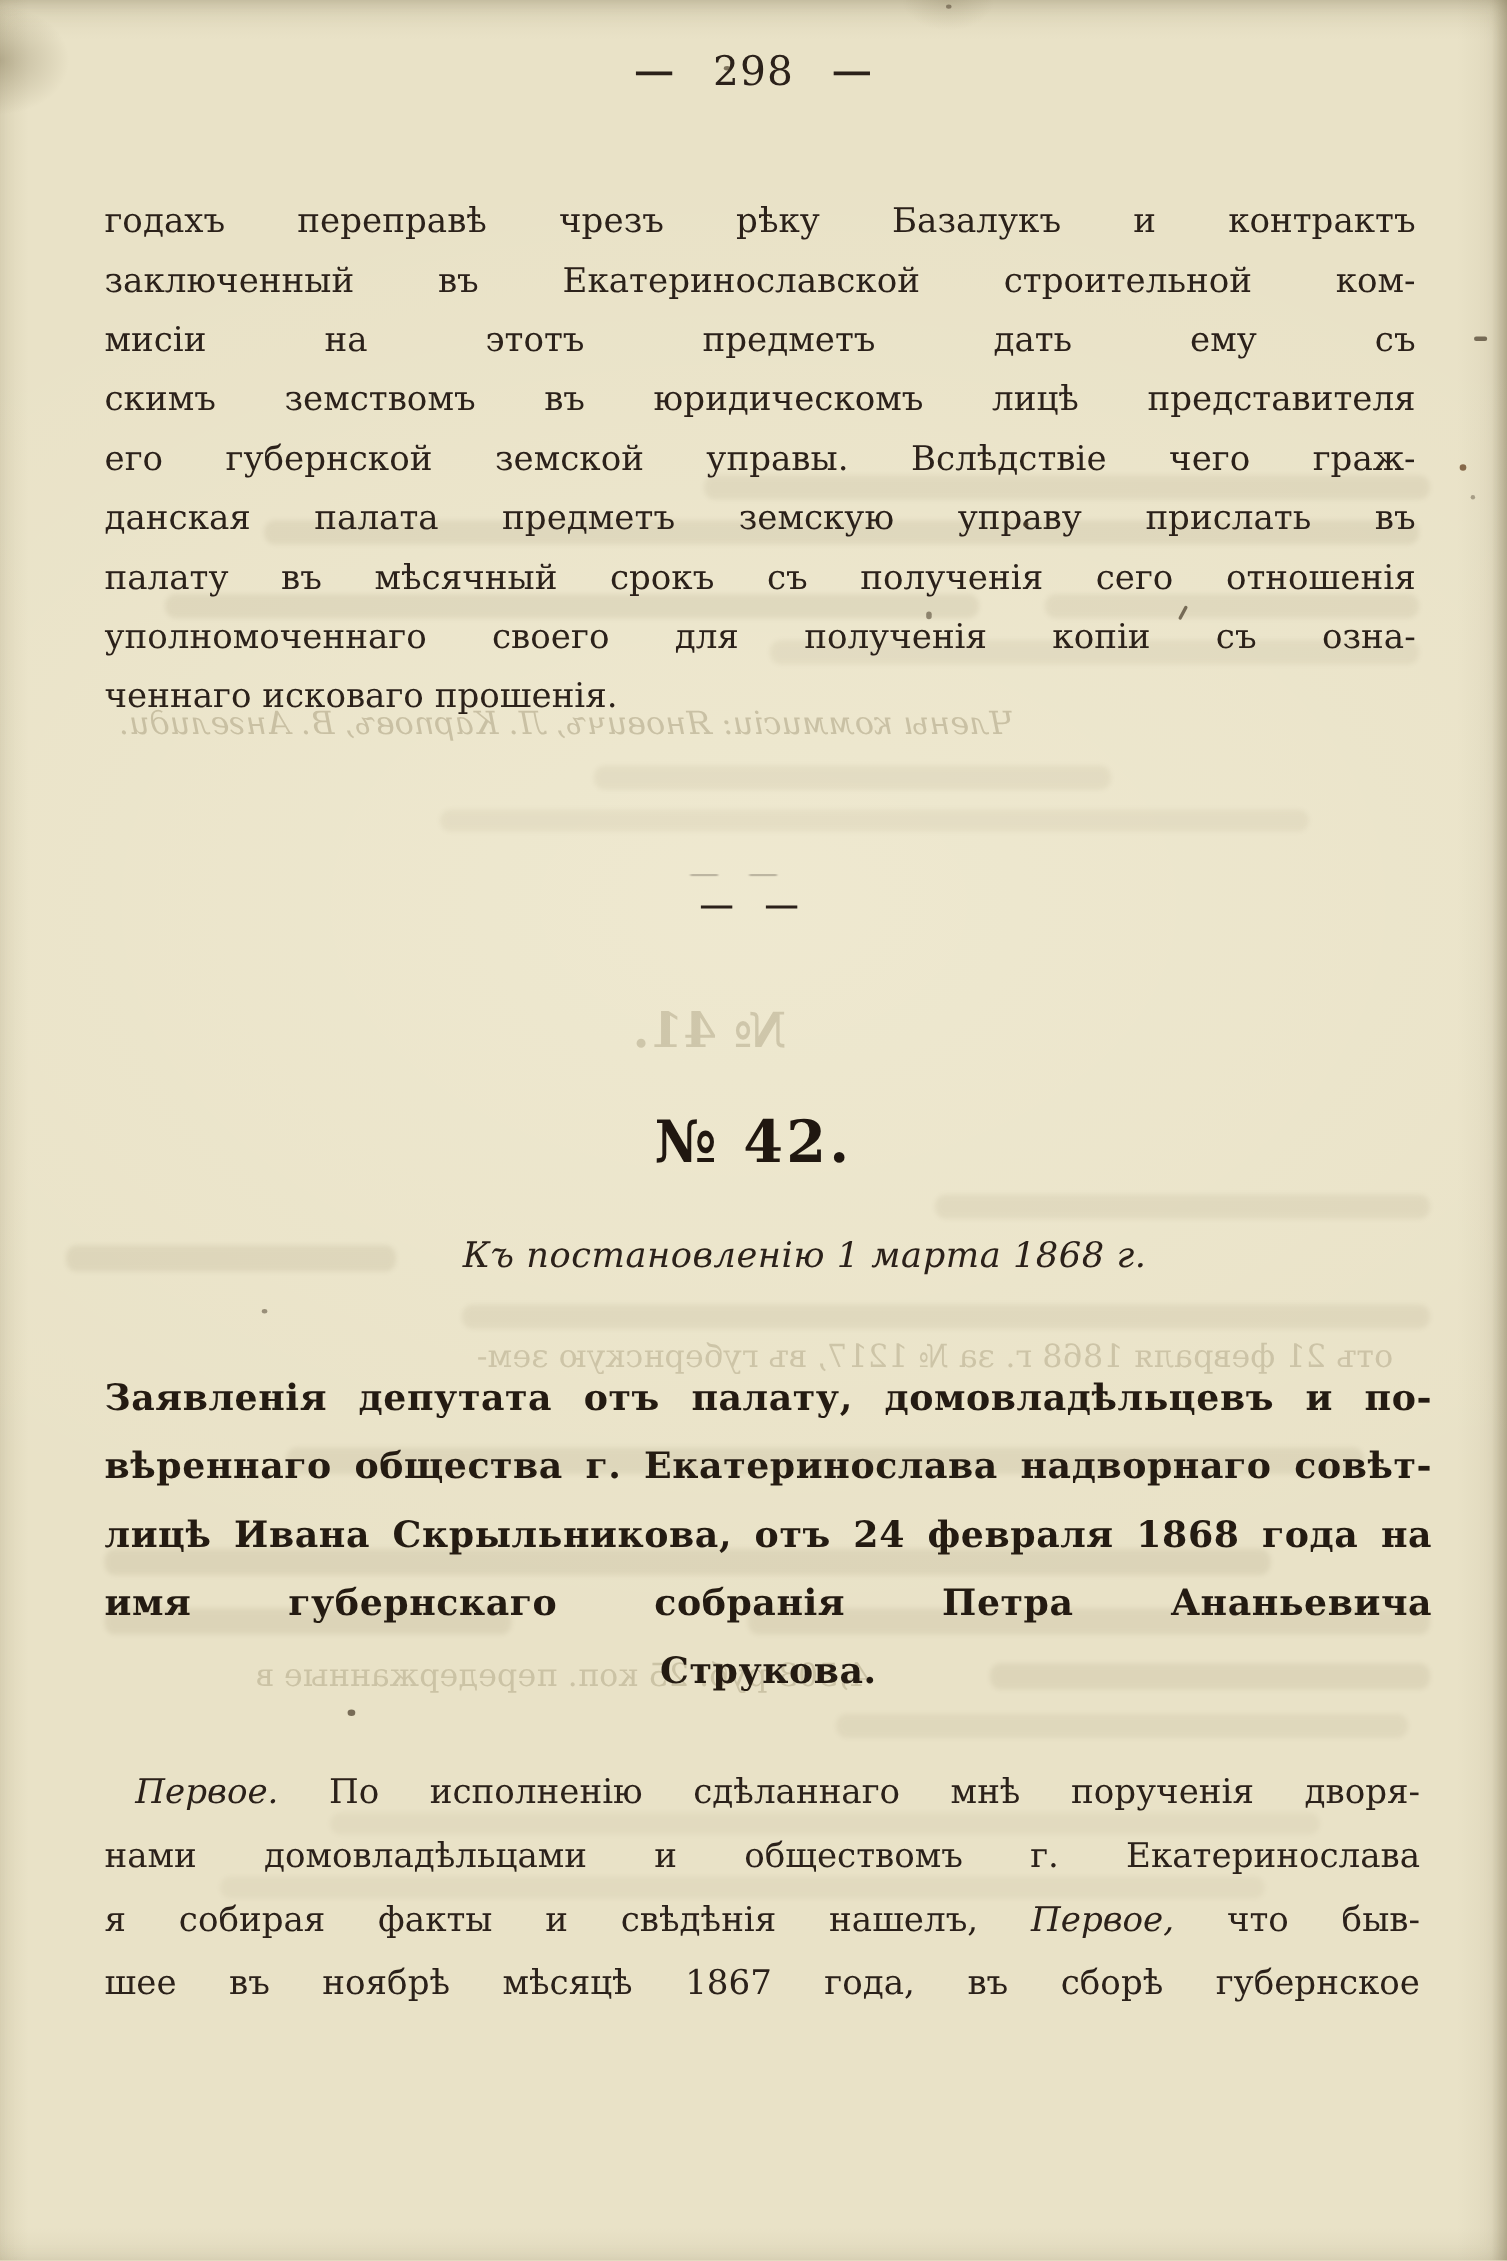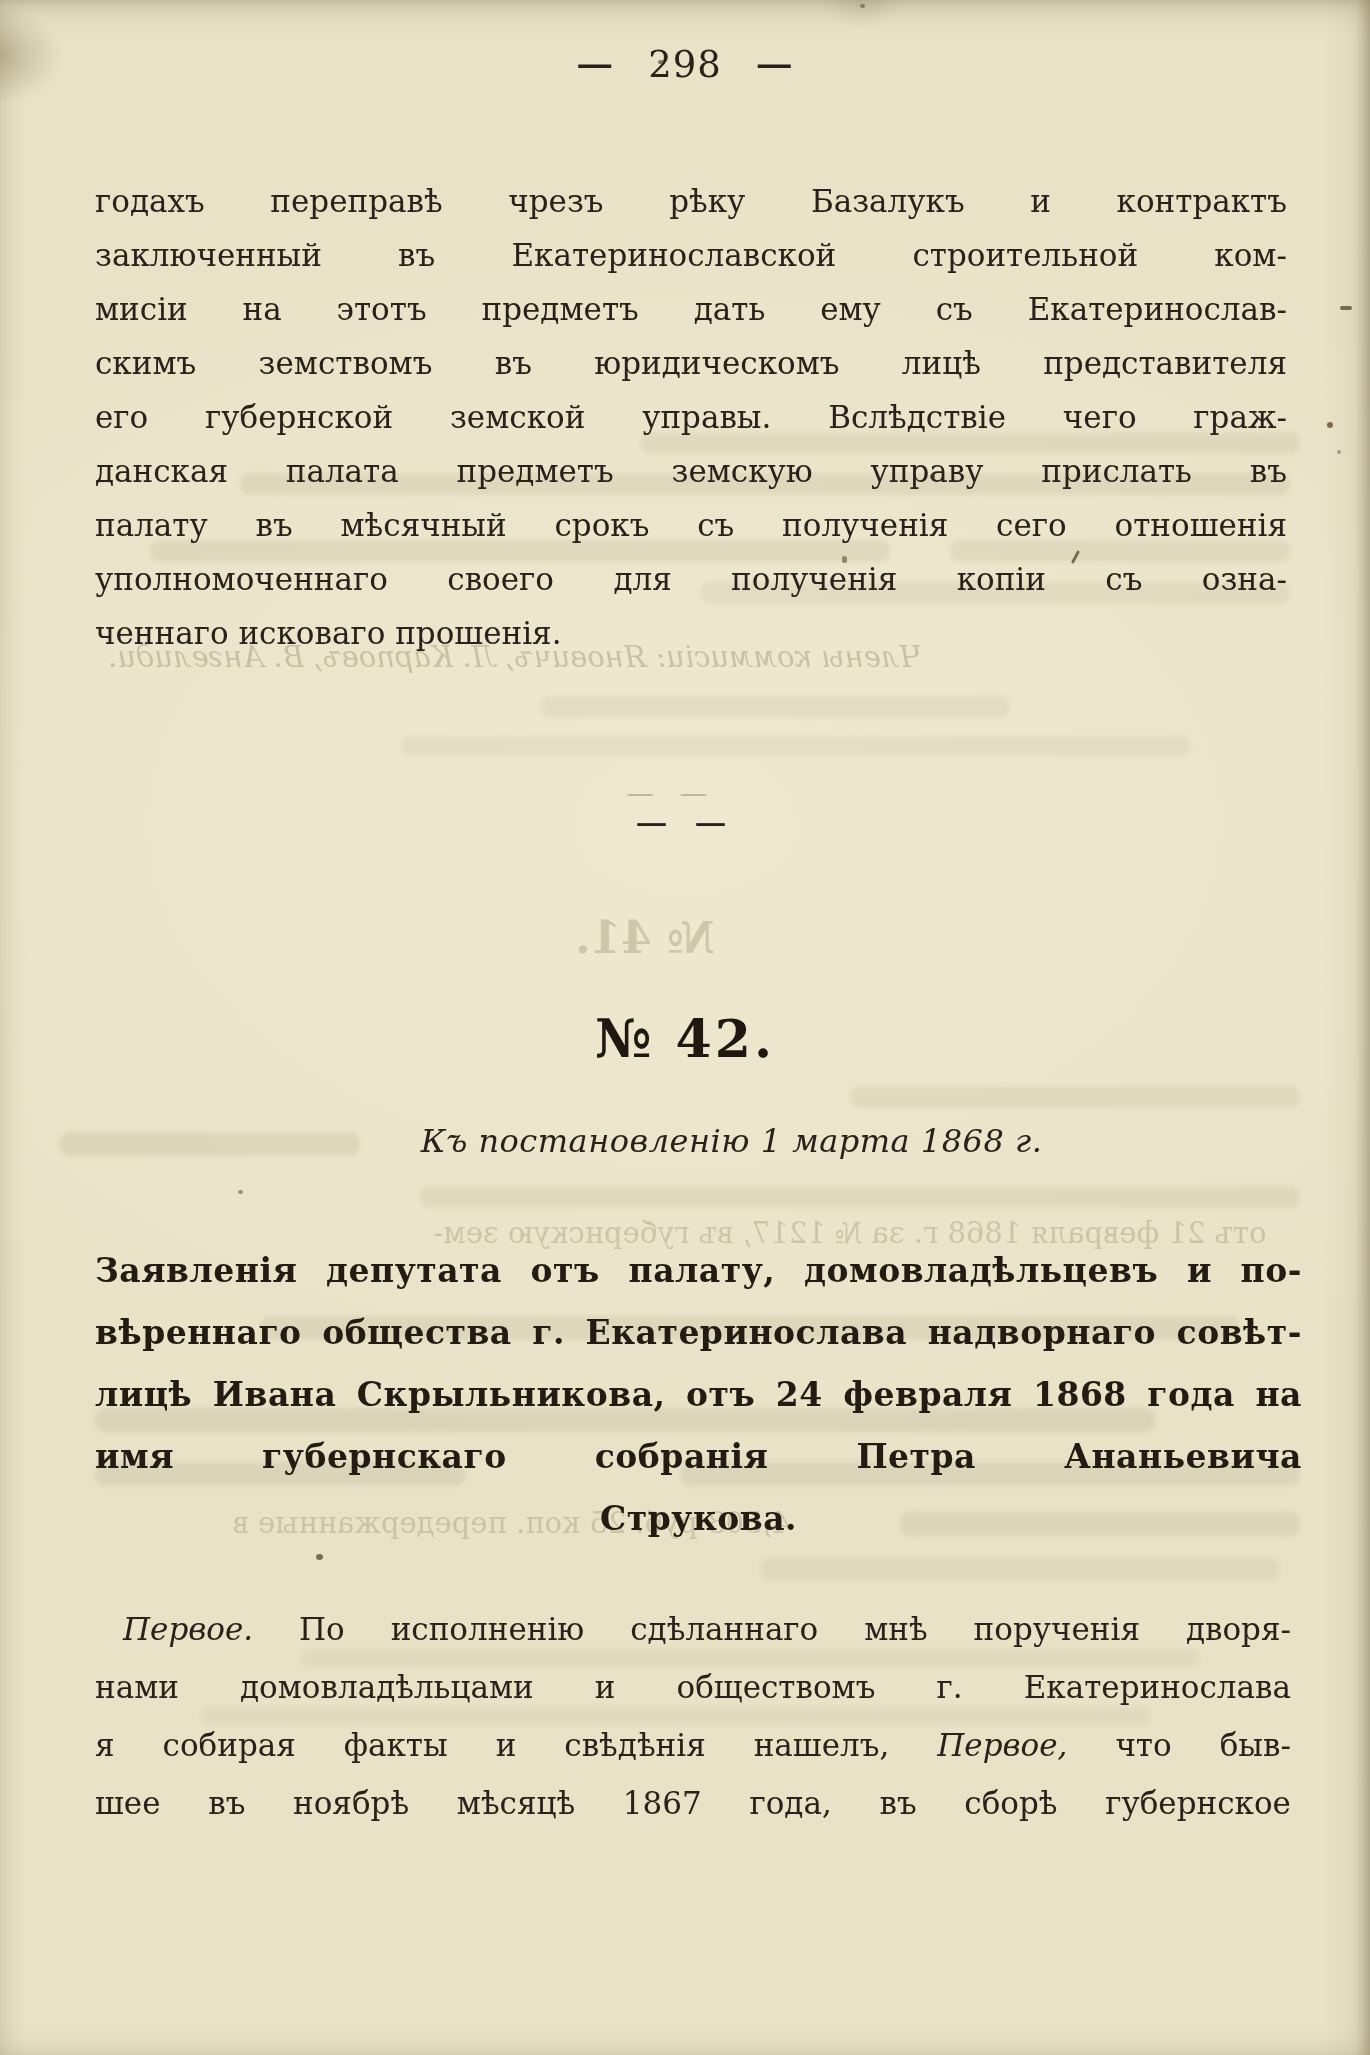--- a/index.html
+++ b/index.html
@@ -110,21 +110,20 @@
       <span>ком-</span>
     </div>
     <div class="tline justify">
       <span>мисіи</span>
       <span>на</span>
       <span>этотъ</span>
       <span>предметъ</span>
       <span>дать</span>
       <span>ему</span>
       <span>съ</span>
-      <span>Екатеринослав-</span>
     </div>
     <div class="tline justify">
       <span>скимъ</span>
       <span>земствомъ</span>
       <span>въ</span>
       <span>юридическомъ</span>
       <span>лицѣ</span>
       <span>представителя</span>
     </div>
     <div class="tline justify">

